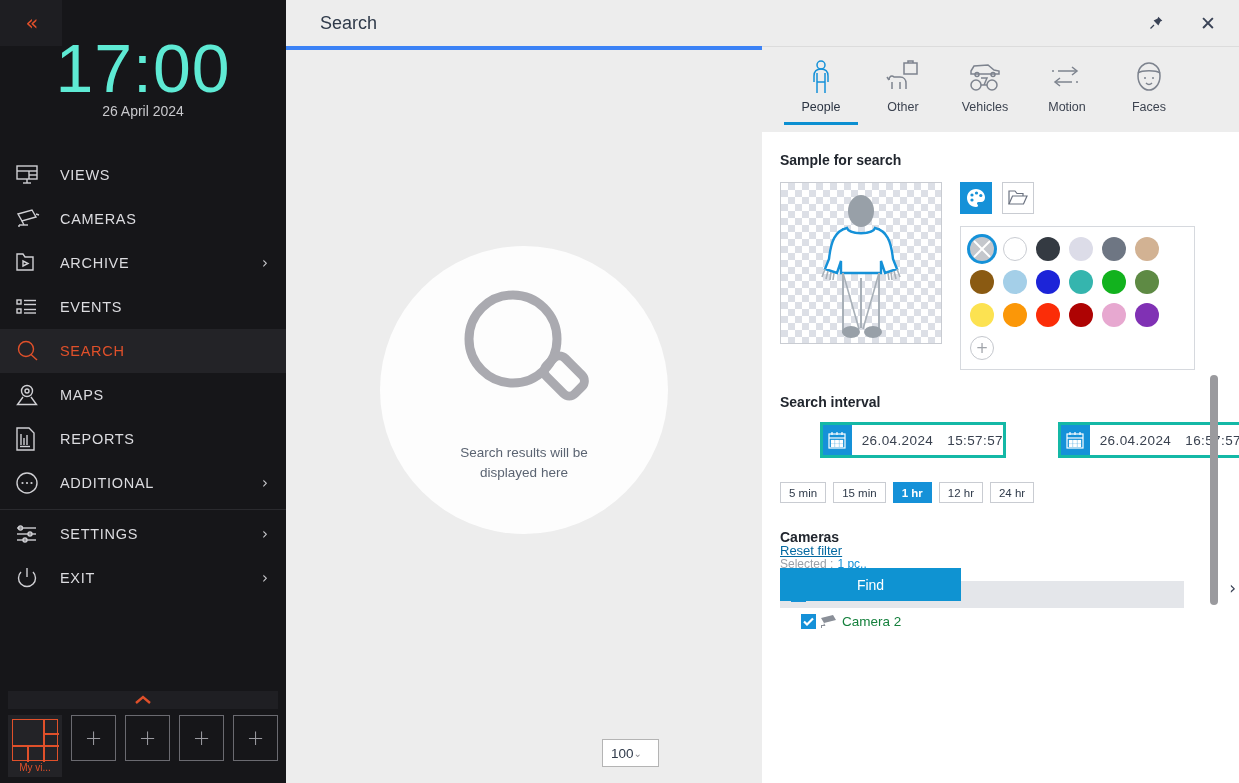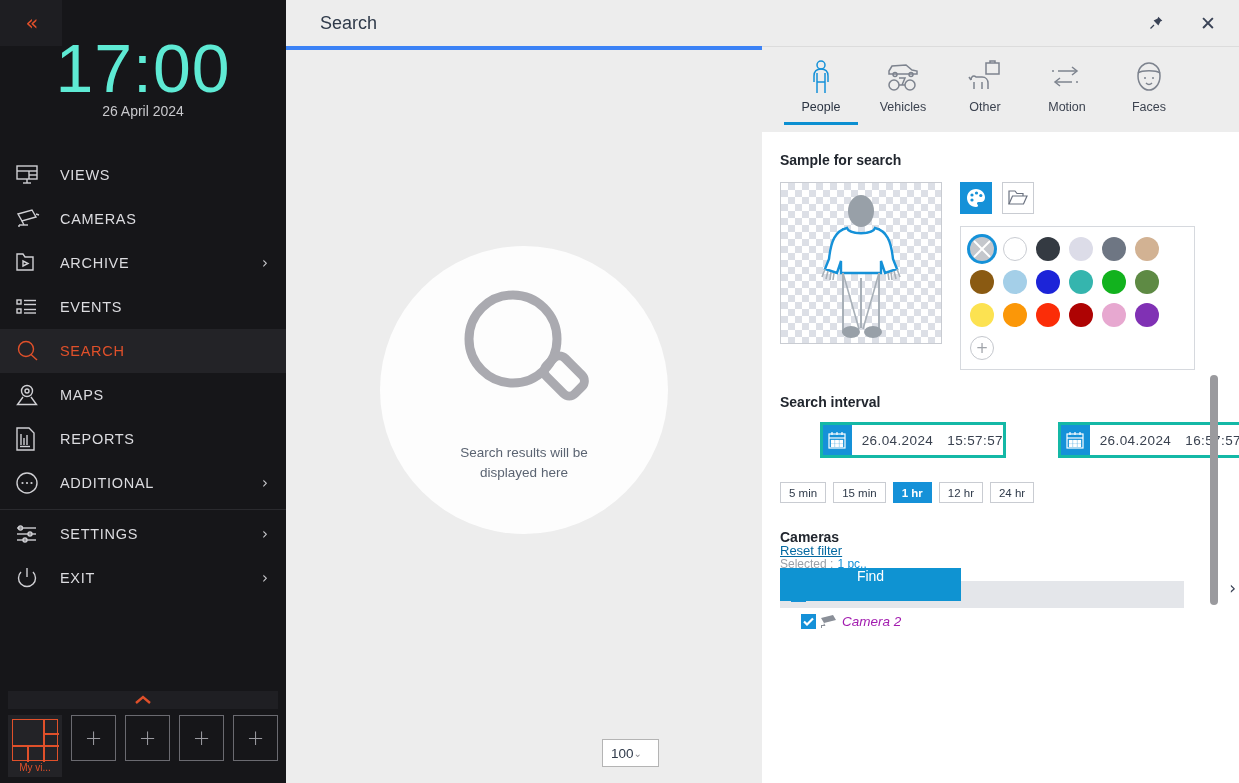--- a/index.html
+++ b/index.html
@@ -173,30 +173,30 @@
   .cam-row { height: 27px; display: flex; align-items: center; cursor: pointer; }
   .cam-row.sel { background: #e4e6ea; }
   .cam-row .cb {
     width: 15px; height: 15px; background: #1591d8; display: flex;
     align-items: center; justify-content: center; flex: 0 0 15px;
   }
   .cam-row .cb svg { stroke: #fff; fill: none; stroke-width: 2.2; }
   .cam-row .cicon { width: 26px; display: flex; align-items: center; justify-content: center; }
   .cam-row .cname { font-size: 13.5px; }
   .cam-row.sel .cname { color: #1591d8; }
-  .cam-row .cname.dark { color: #a21caf; font-style: italic; }
+  .cam-row .cname.dark { color: #15803d; }
 
   #reset-filter {
     position: absolute; left: 18px; top: 411px; font-size: 13px;
     color: #0369a1; text-decoration: underline; cursor: pointer;
   }
   #find-btn {
     position: absolute; left: 18px; top: 436px; width: 181px; height: 33px;
     background: #0f93d2; color: #fff; font-size: 14px;
-    display: flex; align-items: flex-start; justify-content: center; cursor: pointer;
+    display: flex; align-items: center; justify-content: center; cursor: pointer;
   }
 
   #rp-scrollbar {
     position: absolute; right: 21px; top: 243px; width: 8px; height: 230px;
     background: #9a9a9e; border-radius: 4px; cursor: pointer;
   }
   #rp-expand {
     position: absolute; right: 3px; top: 446px; font-size: 17px; color: #3a4356; cursor: pointer;
     font-family: "DejaVu Sans", sans-serif;
   }
@@ -423,42 +423,42 @@
               <path d="M9 13 L9 33"></path>
               <path d="M17 13 L17 33"></path>
               <path d="M9 22 L17 22"></path>
             </svg>
         </span>
         <span class="tlabel">People</span>
       </div>
       <div class="tab">
         <span class="ticon">
           <svg width="34" height="34" viewBox="0 0 34 34">
+              <rect x="18" y="3" width="13" height="11"></rect>
+              <path d="M22 3 L22 1 L27 1 L27 3"></path>
+              <path d="M3 20 C3 16 6 15 8 17 L14 17 C18 17 20 20 20 23 L20 29"></path>
+              <path d="M6 22 L6 29"></path>
+              <path d="M14 22 L14 29"></path>
+              <path d="M3 20 L1 17"></path>
+            </svg>
+        </span>
+        <span class="tlabel">Other</span>
+      </div>
+      <div class="tab">
+        <span class="ticon">
+          <svg width="34" height="34" viewBox="0 0 34 34">
               <path d="M3 11 L6 6 L20 5 L26 10 L31 11 L31 14 L3 14 Z"></path>
               <circle cx="9" cy="14.5" r="2"></circle>
               <circle cx="25" cy="14.5" r="2"></circle>
               <circle cx="8" cy="25" r="5"></circle>
               <circle cx="24" cy="25" r="5"></circle>
               <path d="M13 25 L19 25 M16 25 L19 18 L13 18"></path>
             </svg>
         </span>
         <span class="tlabel">Vehicles</span>
-      </div>
-      <div class="tab">
-        <span class="ticon">
-          <svg width="34" height="34" viewBox="0 0 34 34">
-              <rect x="18" y="3" width="13" height="11"></rect>
-              <path d="M22 3 L22 1 L27 1 L27 3"></path>
-              <path d="M3 20 C3 16 6 15 8 17 L14 17 C18 17 20 20 20 23 L20 29"></path>
-              <path d="M6 22 L6 29"></path>
-              <path d="M14 22 L14 29"></path>
-              <path d="M3 20 L1 17"></path>
-            </svg>
-        </span>
-        <span class="tlabel">Other</span>
       </div>
       <div class="tab">
         <span class="ticon">
           <svg width="34" height="26" viewBox="0 0 34 26">
               <line x1="2" y1="7" x2="6" y2="7" stroke-dasharray="2 2"></line>
               <line x1="8" y1="7" x2="26" y2="7"></line>
               <polyline points="22,3 27,7 22,11"></polyline>
               <line x1="28" y1="18" x2="24" y2="18" stroke-dasharray="2 2"></line>
               <line x1="22" y1="18" x2="6" y2="18"></line>
               <polyline points="10,14 5,18 10,22"></polyline>

